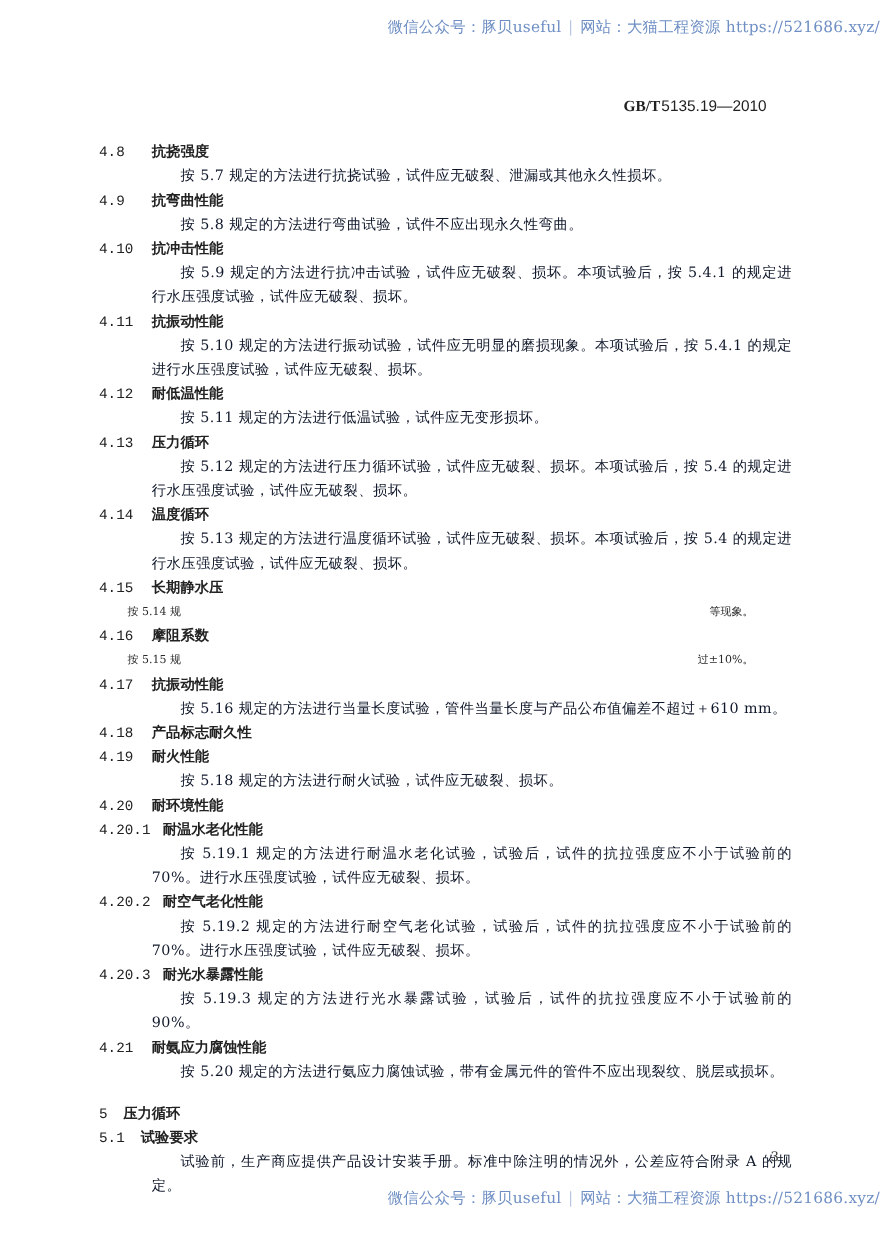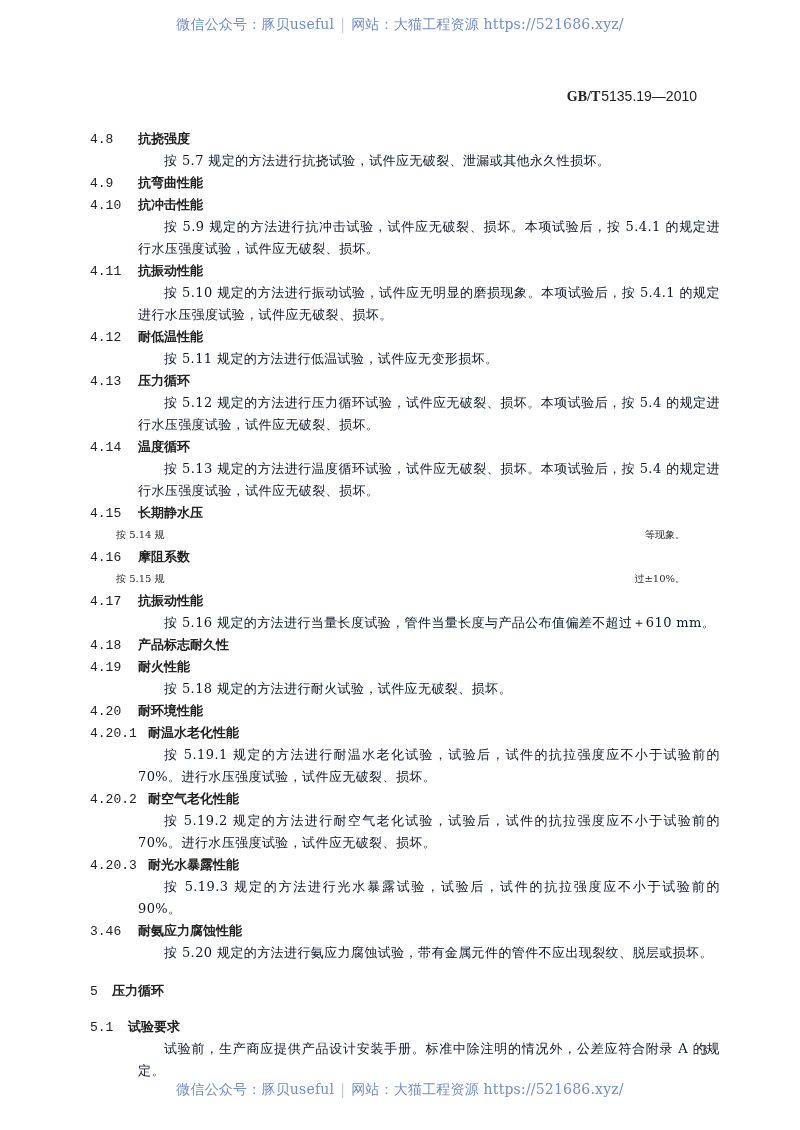--- a/index.html
+++ b/index.html
@@ -1,40 +1,40 @@
 <!DOCTYPE html>
 <html><head>
 <meta charset="utf-8">
 <style>
   html, body { margin: 0; padding: 0; }
   body {
     width: 800px; height: 1130px; background: #ffffff; position: relative; overflow: hidden;
     font-family: "DejaVu Serif", "Liberation Serif", serif; color: #2a2a2a;
   }
   .watermark {
-    position: absolute; left: 0; width: 800px; text-align: center;
+    position: absolute; left: 0; width: 800px; text-align: right;
     font-size: 14px; color: #6f8fc4; letter-spacing: 0.2px;
     font-family: "DejaVu Serif", "Liberation Serif", serif;
   }
   .watermark.top { top: 16px; }
   .watermark.bottom { top: 1081px; }
   .watermark .sep { color: #b8c6de; margin: 0 6px; }
   .std-code {
     position: absolute; top: 88px; right: 103px; font-size: 14px; color: #222;
     font-family: "Liberation Sans", sans-serif;
   }
   .std-code b { font-family: "Liberation Serif", serif; font-weight: bold; margin-right: 1px; }
   .content { position: absolute; left: 90px; top: 128px; width: 630px; }
   .h {
     font-family: "DejaVu Sans", "Liberation Sans", sans-serif; font-weight: bold;
     font-size: 13px; height: 22px; line-height: 22px; color: #222; white-space: nowrap;
   }
   .h .num { font-family: "Liberation Mono", monospace; font-weight: normal; display: inline-block; min-width: 44px; margin-right: 4px; }
   .p { font-size: 13px; line-height: 22px; text-indent: 26px; color: #0f172a; text-align: justify; letter-spacing: 0.4px; margin-left: 48px; }
-  .h.sec { margin-top: 14px; }
+  .h.sec { }
   .h.sec5 { margin-top: 16px; }
   .partial { display: flex; justify-content: space-between; padding-left: 26px; font-size: 10px; line-height: 22px; padding-right: 35px; }
   .page-num { position: absolute; top: 1044px; right: 92px; font-size: 12px; color: #333; }
 </style>
 </head>
 <body>
 
 <div class="watermark top">
   <span>微信公众号：豚贝useful</span><span class="sep">|</span><span>网站：大猫工程资源 https://521686.xyz/</span>
 </div>
@@ -42,20 +42,21 @@
 <div class="std-code">
   <b>GB/T</b><span>5135.19—2010</span>
 </div>
 
 <div class="content">
 
   <div class="h"><span class="num">4.8</span><span>抗挠强度</span></div>
   <div class="p">按 5.7 规定的方法进行抗挠试验，试件应无破裂、泄漏或其他永久性损坏。</div>
 
   <div class="h"><span class="num">4.9</span><span>抗弯曲性能</span></div>
+  <div class="p">按 5.8 规定的方法进行弯曲试验，试件不应出现永久性弯曲。</div>
 
   <div class="h"><span class="num">4.10</span><span>抗冲击性能</span></div>
   <div class="p">按 5.9 规定的方法进行抗冲击试验，试件应无破裂、损坏。本项试验后，按 5.4.1 的规定进行水压强度试验，试件应无破裂、损坏。</div>
 
   <div class="h"><span class="num">4.11</span><span>抗振动性能</span></div>
   <div class="p">按 5.10 规定的方法进行振动试验，试件应无明显的磨损现象。本项试验后，按 5.4.1 的规定进行水压强度试验，试件应无破裂、损坏。</div>
 
   <div class="h"><span class="num">4.12</span><span>耐低温性能</span></div>
   <div class="p">按 5.11 规定的方法进行低温试验，试件应无变形损坏。</div>
 
@@ -89,21 +90,21 @@
 
   <div class="h"><span class="num" style="min-width:54px">4.20.1</span><span>耐温水老化性能</span></div>
   <div class="p">按 5.19.1 规定的方法进行耐温水老化试验，试验后，试件的抗拉强度应不小于试验前的 70%。进行水压强度试验，试件应无破裂、损坏。</div>
 
   <div class="h"><span class="num" style="min-width:54px">4.20.2</span><span>耐空气老化性能</span></div>
   <div class="p">按 5.19.2 规定的方法进行耐空气老化试验，试验后，试件的抗拉强度应不小于试验前的 70%。进行水压强度试验，试件应无破裂、损坏。</div>
 
   <div class="h"><span class="num" style="min-width:54px">4.20.3</span><span>耐光水暴露性能</span></div>
   <div class="p">按 5.19.3 规定的方法进行光水暴露试验，试验后，试件的抗拉强度应不小于试验前的 90%。</div>
 
-  <div class="h"><span class="num">3.46</span><span>耐氨应力腐蚀性能</span></div>
+  <div class="h"><span class="num">4.21</span><span>耐氨应力腐蚀性能</span></div>
   <div class="p">按 5.20 规定的方法进行氨应力腐蚀试验，带有金属元件的管件不应出现裂纹、脱层或损坏。</div>
 
   <div class="h sec5"><span class="num" style="min-width:18px">5</span><span>压力循环</span></div>
   <div class="h sec"><span class="num" style="min-width:34px">5.1</span><span>试验要求</span></div>
   <div class="p">试验前，生产商应提供产品设计安装手册。标准中除注明的情况外，公差应符合附录 A 的规定。</div>
 </div>
 
 <div class="page-num">3</div>
 
 <div class="watermark bottom">

